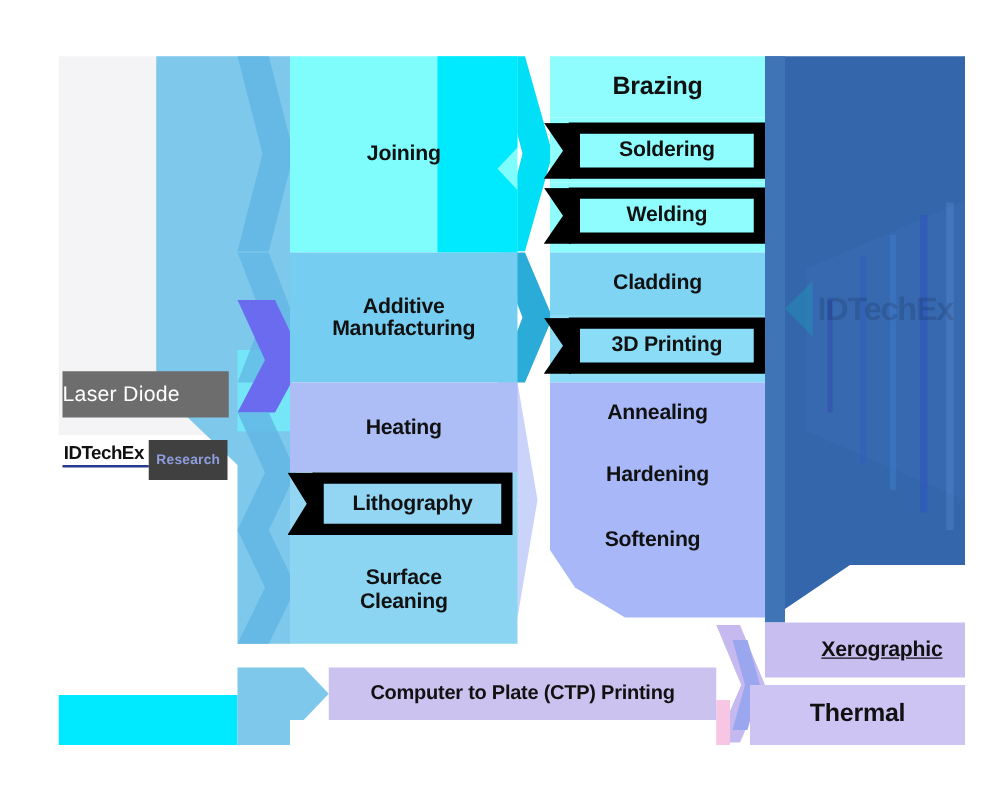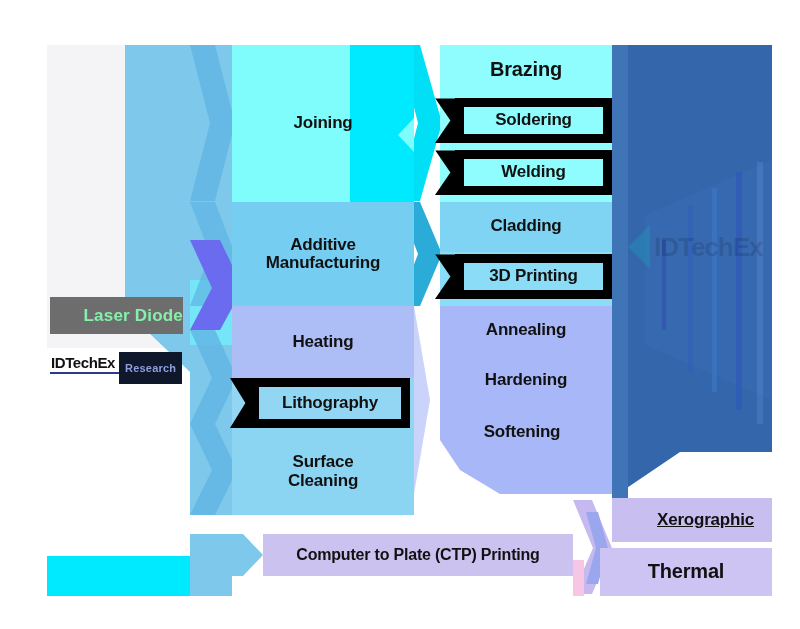--- a/index.html
+++ b/index.html
@@ -64,25 +64,25 @@
     top: 50%;
     transform: translateY(-50%);
     width: 22px;
     height: 100%;
     background: #000000;
     clip-path: polygon(0% 0%, 100% 0%, 100% 100%, 0% 100%, 70% 50%);
   }
   .src-box {
     position: absolute;
     background: #6d6d6d;
-    color: #86efac;
-    font-weight: bold;
-    display: flex;
-    align-items: center;
-    justify-content: flex-end;
+    color: #ffffff;
+    font-weight: normal;
+    display: flex;
+    align-items: center;
+    justify-content: flex-start;
     letter-spacing: 0.2px;
   }
   
   .logo {
     position: absolute;
     display: flex;
     align-items: stretch;
     height: 22px;
   }
   .logo-word {
@@ -90,21 +90,21 @@
     font-weight: bold;
     font-size: 15px;
     color: #111111;
     letter-spacing: -0.4px;
     padding: 1px 4px 0 1px;
     border-bottom: 2px solid #2a3a8c;
     display: flex;
     align-items: center;
   }
   .logo-badge {
-    background: #0f172a;
+    background: #404040;
     color: #8f9ede;
     font-size: 11px;
     font-weight: bold;
     letter-spacing: 0.2px;
     padding: 16px 6px;
     display: flex;
     align-items: center;
   }
   
   .watermark {

